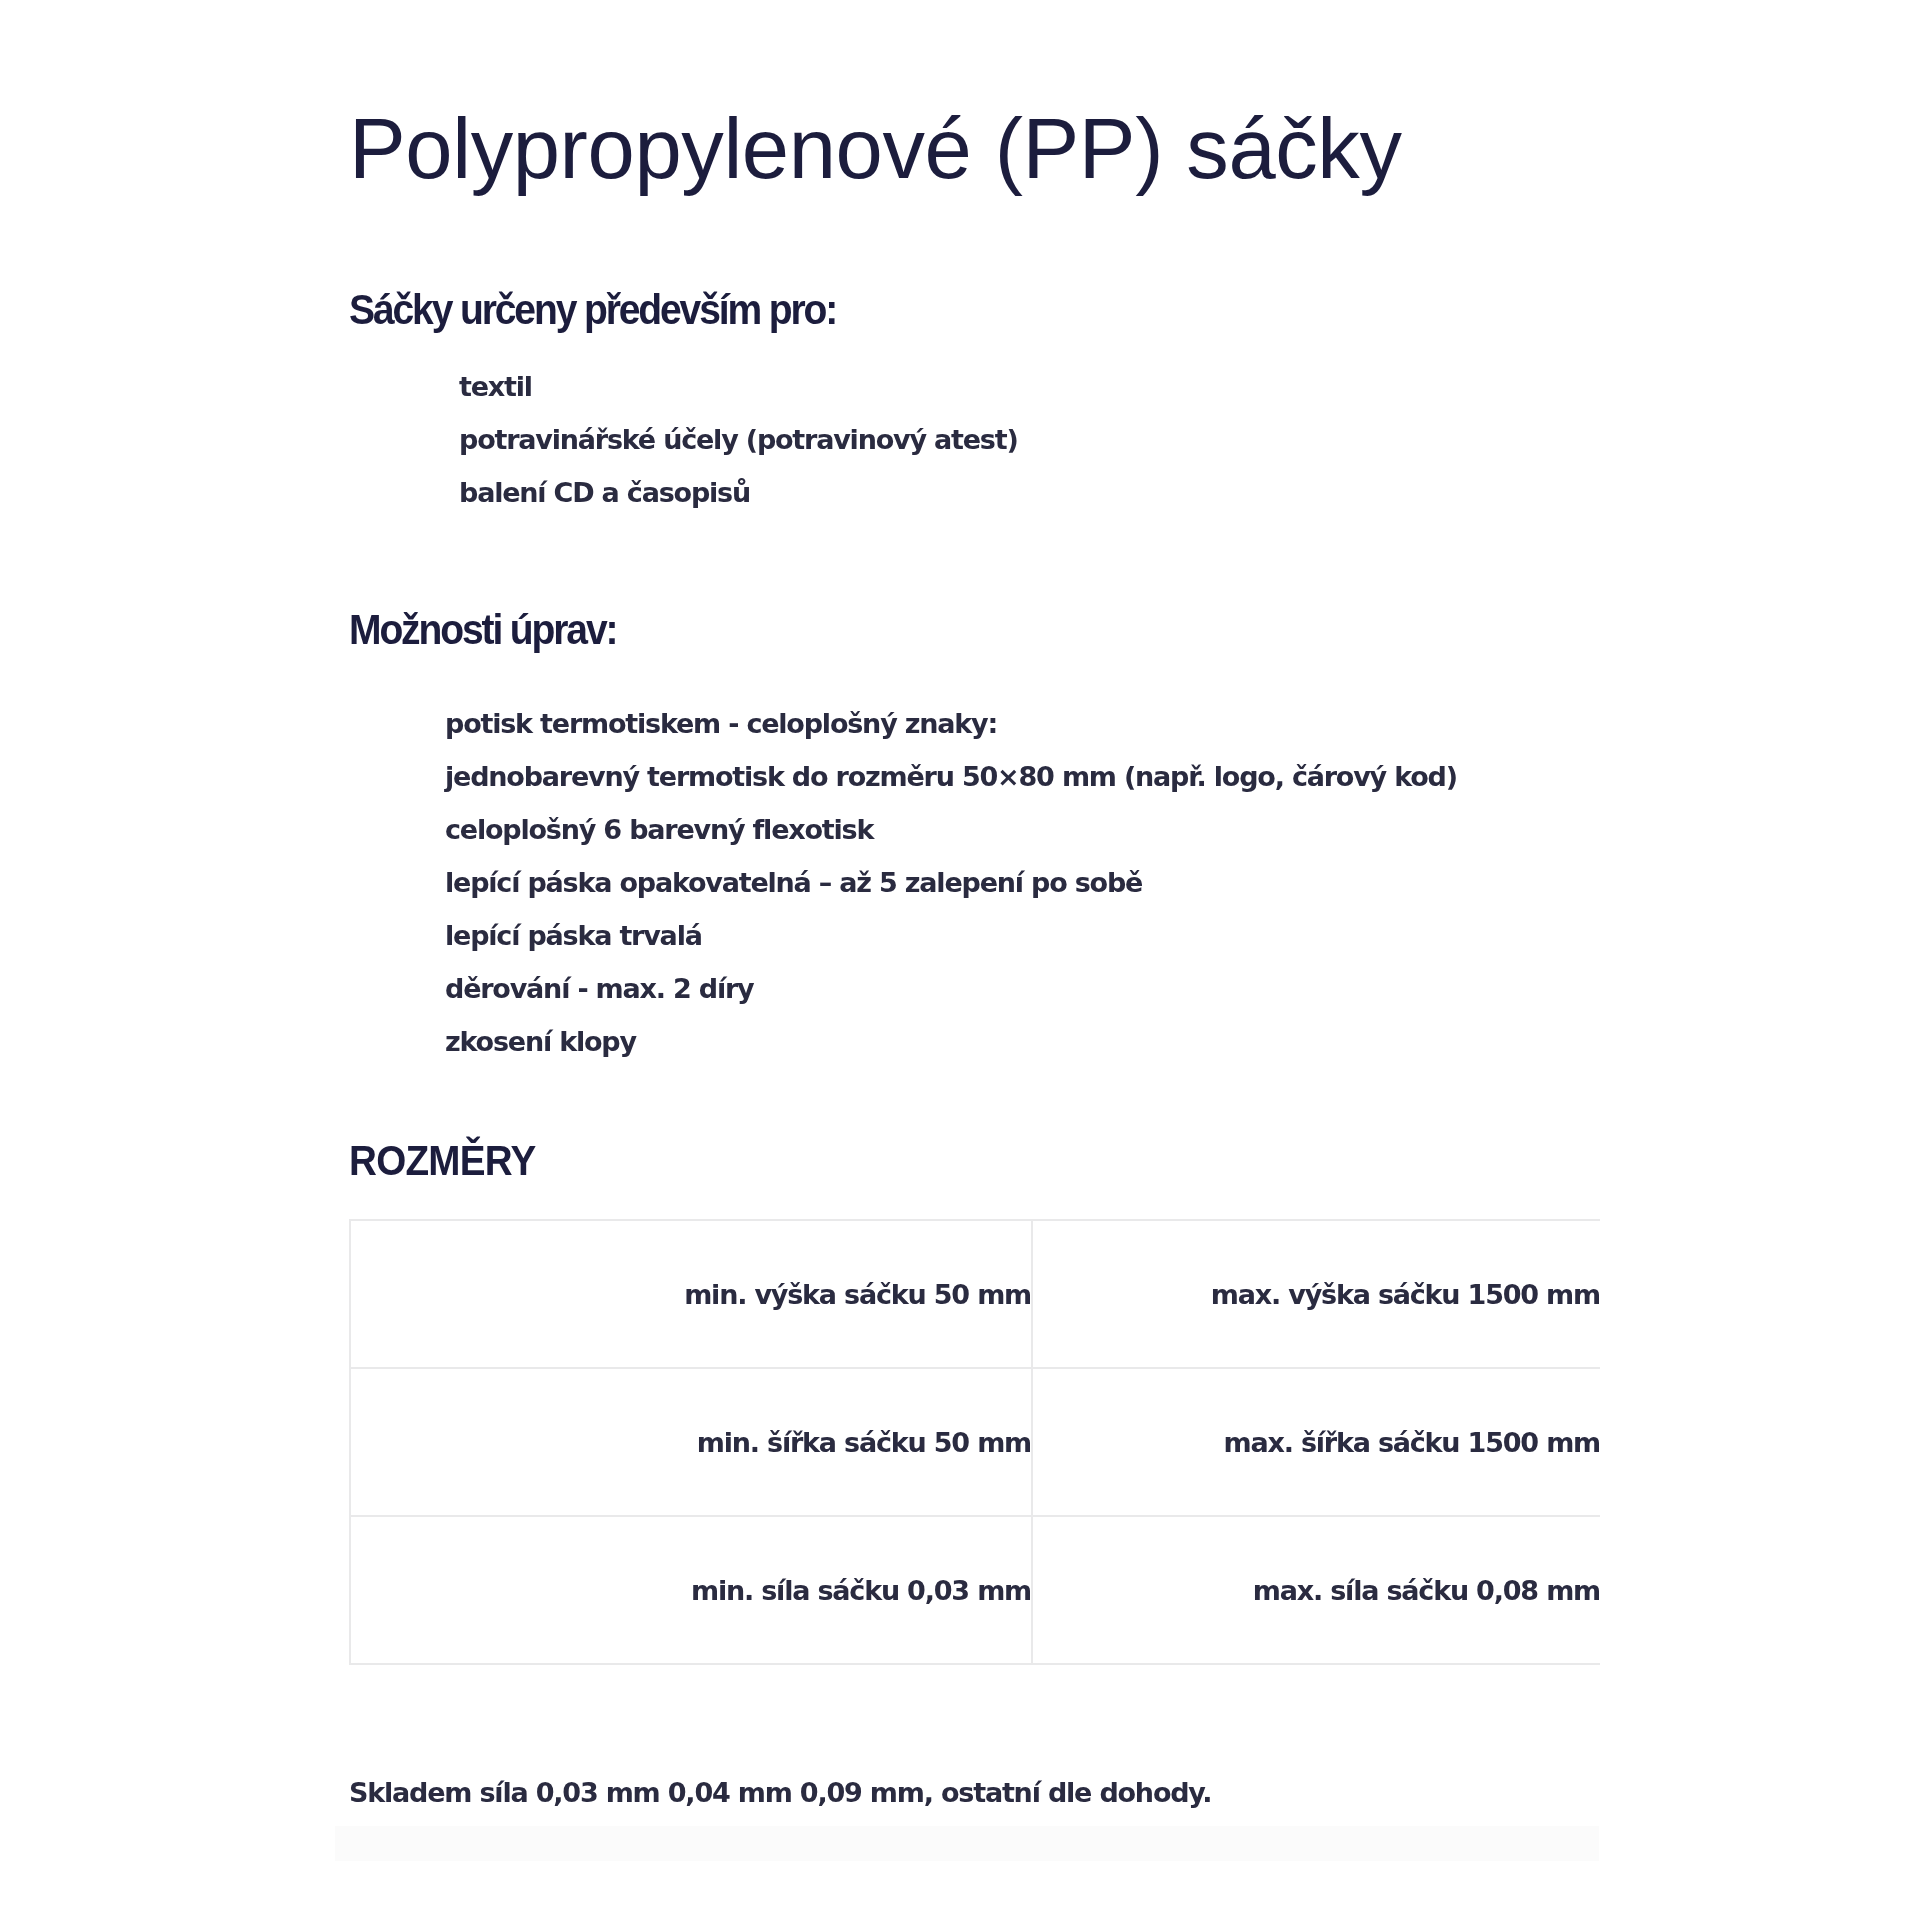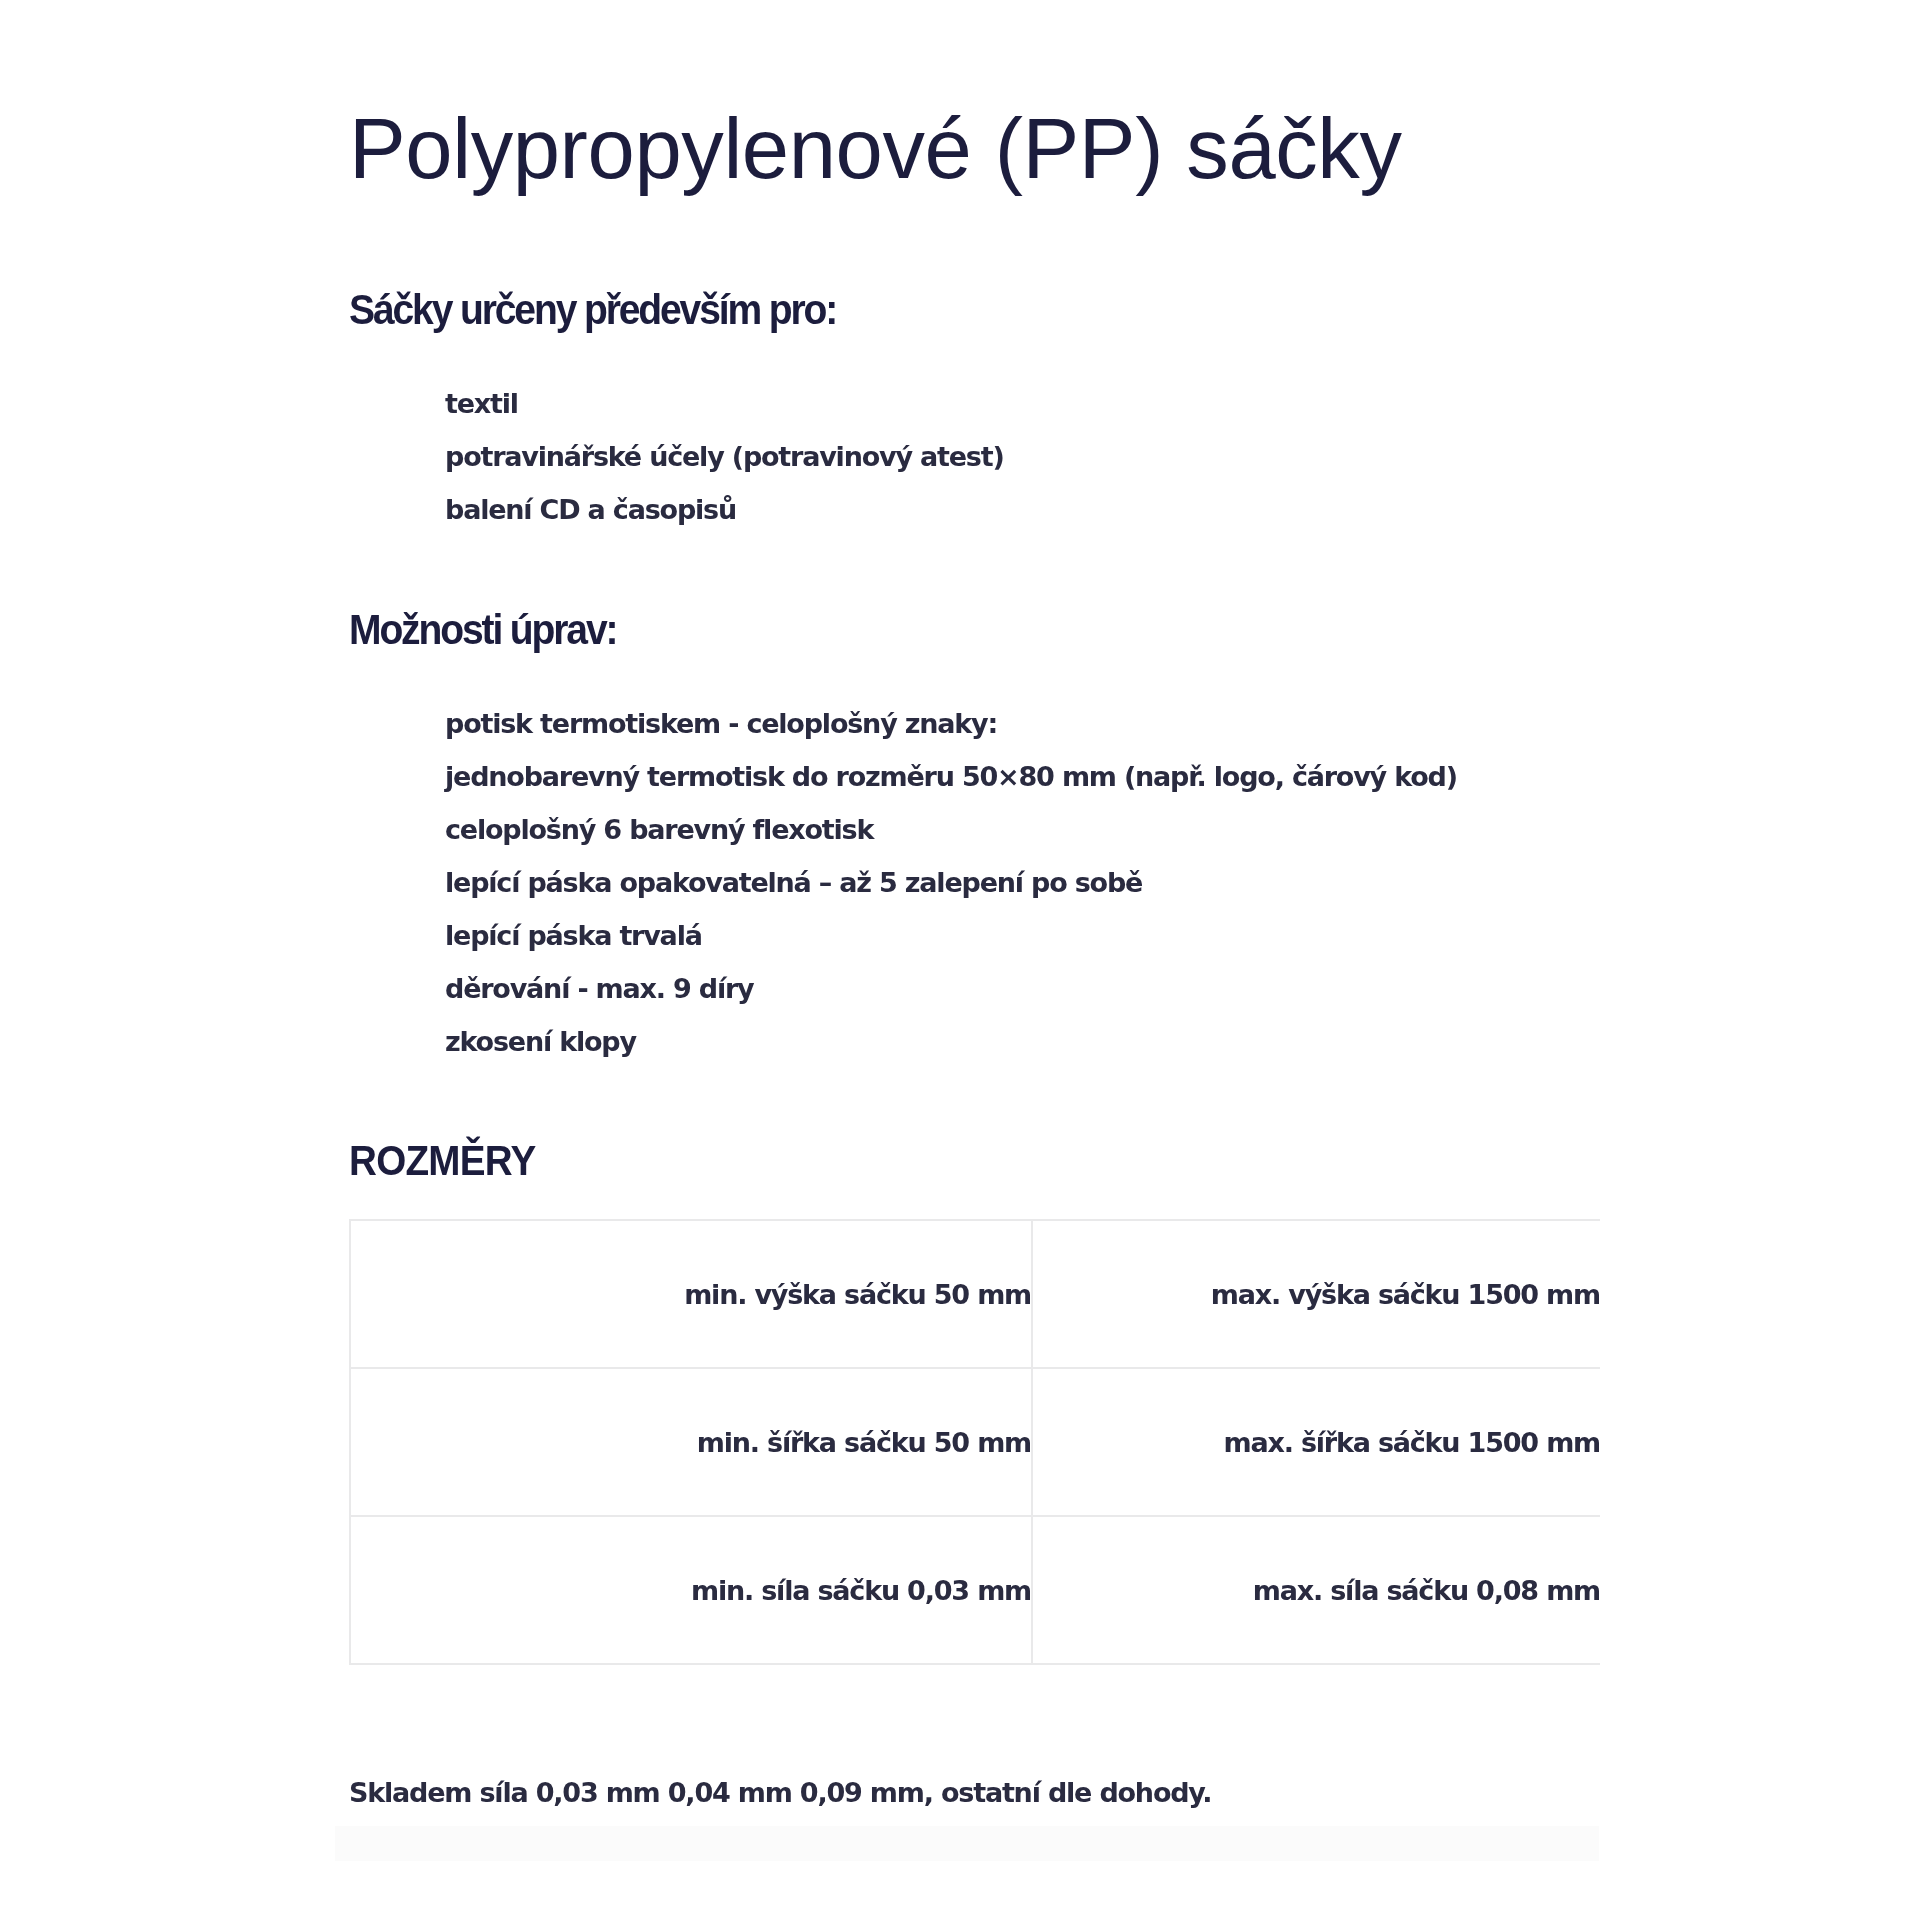--- a/index.html
+++ b/index.html
@@ -117,34 +117,34 @@
     }
   </style>
 </head>
 <body>
 
 <div class="content">
 
   <h1 class="page-title">Polypropylenové (PP) sáčky</h1>
 
   <h2 class="section-heading" style="top:283px;">Sáčky určeny především pro:</h2>
-  <ul class="list" style="top:377px;">
+  <ul class="list" style="top:360px;margin-left:14px;">
     <li>textil</li>
     <li>potravinářské účely (potravinový atest)</li>
     <li>balení CD a časopisů</li>
   </ul>
 
   <h2 class="section-heading" style="top:603px;">Možnosti úprav:</h2>
   <ul class="list" style="top:697px;">
     <li>potisk termotiskem - celoplošný znaky:</li>
     <li>jednobarevný termotisk do rozměru 50×80 mm (např. logo, čárový kod)</li>
     <li>celoplošný 6 barevný flexotisk</li>
     <li>lepící páska opakovatelná – až 5 zalepení po sobě</li>
     <li>lepící páska trvalá</li>
-    <li>děrování - max. 9 díry</li>
+    <li>děrování - max. 2 díry</li>
     <li>zkosení klopy</li>
   </ul>
 
   <h2 class="section-heading caps" style="top:1134px;">ROZMĚRY</h2>
 
   <table class="dim-table">
     <tbody>
       <tr>
         <td class="col-min">min. výška sáčku 50 mm</td>
         <td class="col-max">max. výška sáčku 1500 mm</td>

